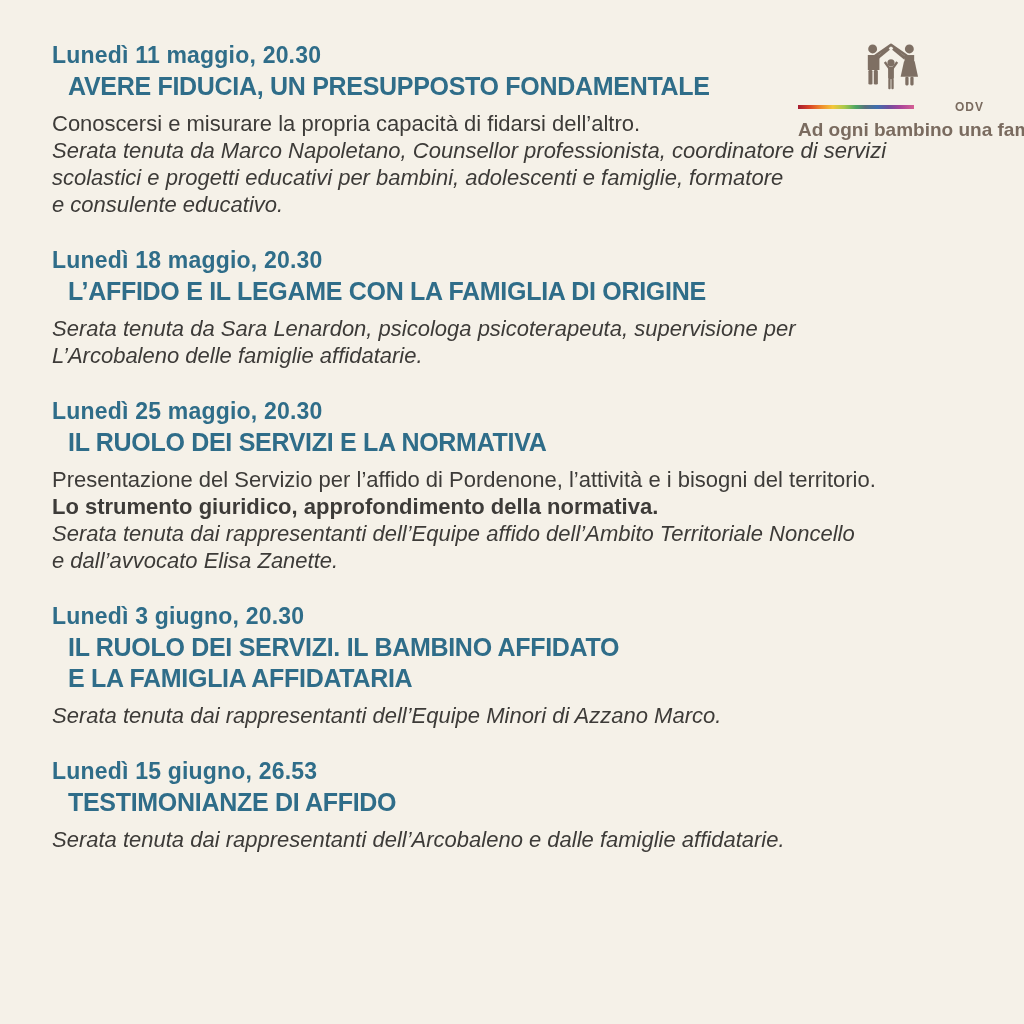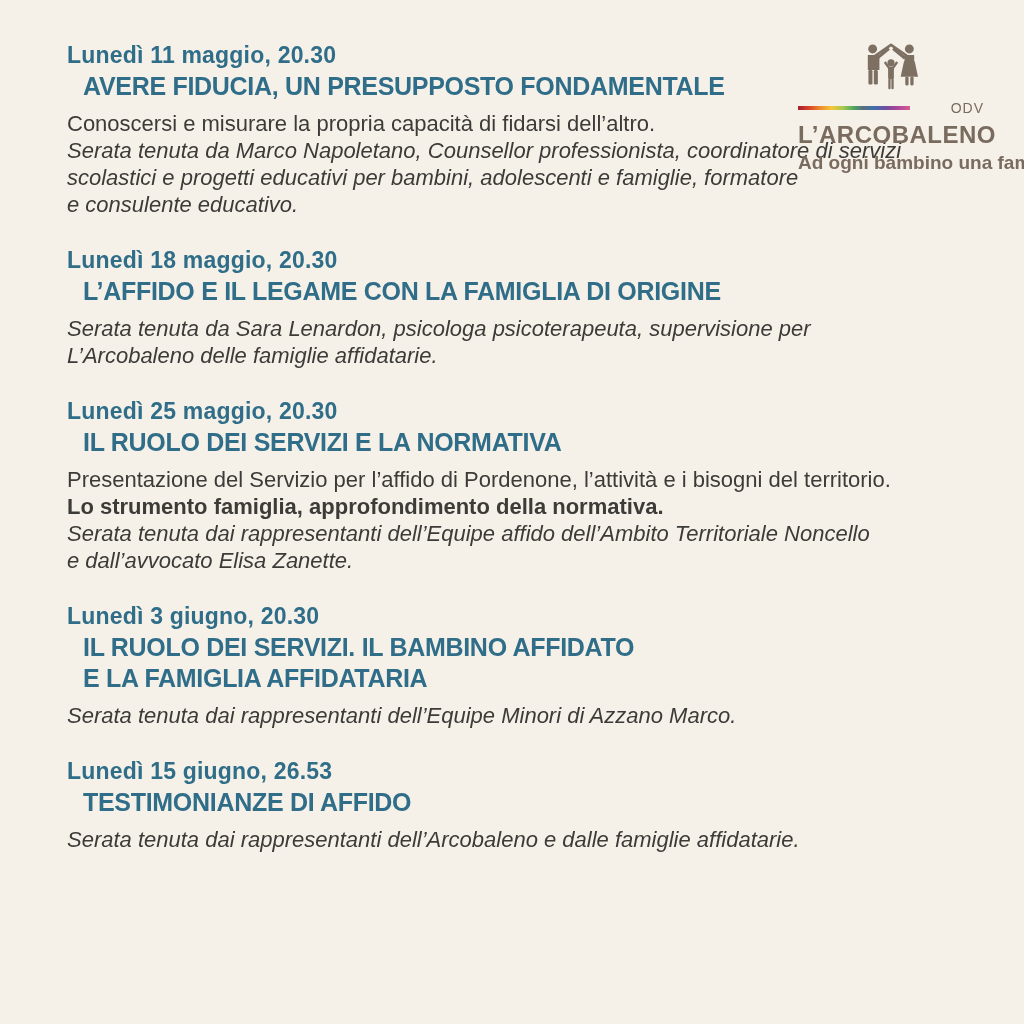--- a/index.html
+++ b/index.html
@@ -6,21 +6,21 @@
   body{
     width:1024px;height:1024px;
     background:#f5f1e8;
     font-family:"Liberation Sans", sans-serif;
     position:relative;
     overflow:hidden;
     color:#3d3b38;
   }
   .content{
     position:absolute;
-    left:67px;
+    left:52px;
     top:40px;
     width:940px;
   }
   .event{margin:0 0 27px 0;}
   .event-date{
     margin:0;
     font-size:23px;
     font-weight:700;
     line-height:31px;
     color:#2f6d89;
@@ -64,22 +64,22 @@
   }
   .rainbow-bar{
     flex:1;
     height:4px;
     background:linear-gradient(90deg,
       #a51c30 0%, #d94426 10%, #ef8b2c 20%, #f3c73a 30%,
       #a8c94b 40%, #4ba564 50%, #57707e 58%, #3f6fae 68%,
       #6e4f9e 78%, #a8449a 88%, #d55f93 100%);
   }
   .odv{
-    font-size:14px;
-    font-weight:400;
+    font-size:12px;
+    font-weight:700;
     letter-spacing:1px;
     color:#7a6b5f;
     margin-left:36px;
   }
   .wordmark{
     font-size:24px;
     font-weight:700;
     letter-spacing:0.5px;
     color:#7a6b5f;
     white-space:nowrap;
@@ -110,21 +110,21 @@
     <h3 class="event-date">Lunedì 18 maggio, 20.30</h3>
     <h2 class="event-title">L’AFFIDO E IL LEGAME CON LA FAMIGLIA DI ORIGINE</h2>
     <p class="para italic">Serata tenuta da Sara Lenardon, psicologa psicoterapeuta, supervisione per
 L’Arcobaleno delle famiglie affidatarie.</p>
   </section>
 
   <section class="event">
     <h3 class="event-date">Lunedì 25 maggio, 20.30</h3>
     <h2 class="event-title">IL RUOLO DEI SERVIZI E LA NORMATIVA</h2>
     <p class="para regular">Presentazione del Servizio per l’affido di Pordenone, l’attività e i bisogni del territorio.</p>
-    <p class="para bold">Lo strumento famiglia, approfondimento della normativa.</p>
+    <p class="para bold">Lo strumento giuridico, approfondimento della normativa.</p>
     <p class="para italic">Serata tenuta dai rappresentanti dell’Equipe affido dell’Ambito Territoriale Noncello
 e dall’avvocato Elisa Zanette.</p>
   </section>
 
   <section class="event">
     <h3 class="event-date">Lunedì 3 giugno, 20.30</h3>
     <h2 class="event-title">IL RUOLO DEI SERVIZI. IL BAMBINO AFFIDATO
 E LA FAMIGLIA AFFIDATARIA</h2>
     <p class="para italic">Serata tenuta dai rappresentanti dell’Equipe Minori di Azzano Marco.</p>
   </section>
@@ -162,15 +162,14 @@
       <path d="M47.5 15.5 L35 5.5 L33.2 8 L45.5 18 Z"></path>
       <path d="M45.5 20 h11 L60 36 H42 Z"></path>
       <rect x="46.8" y="36" width="3.4" height="9" rx="1.2"></rect>
       <rect x="52" y="36" width="3.4" height="9" rx="1.2"></rect>
     </g>
   </svg>
   <div class="bar-row">
     <div class="rainbow-bar"></div>
     <span class="odv">ODV</span>
   </div>
-  <div class="wordmark">L’ARCOBALENO</div>
   <div class="tagline">Ad ogni bambino una famiglia</div>
 </div>
 
 </body></html>

